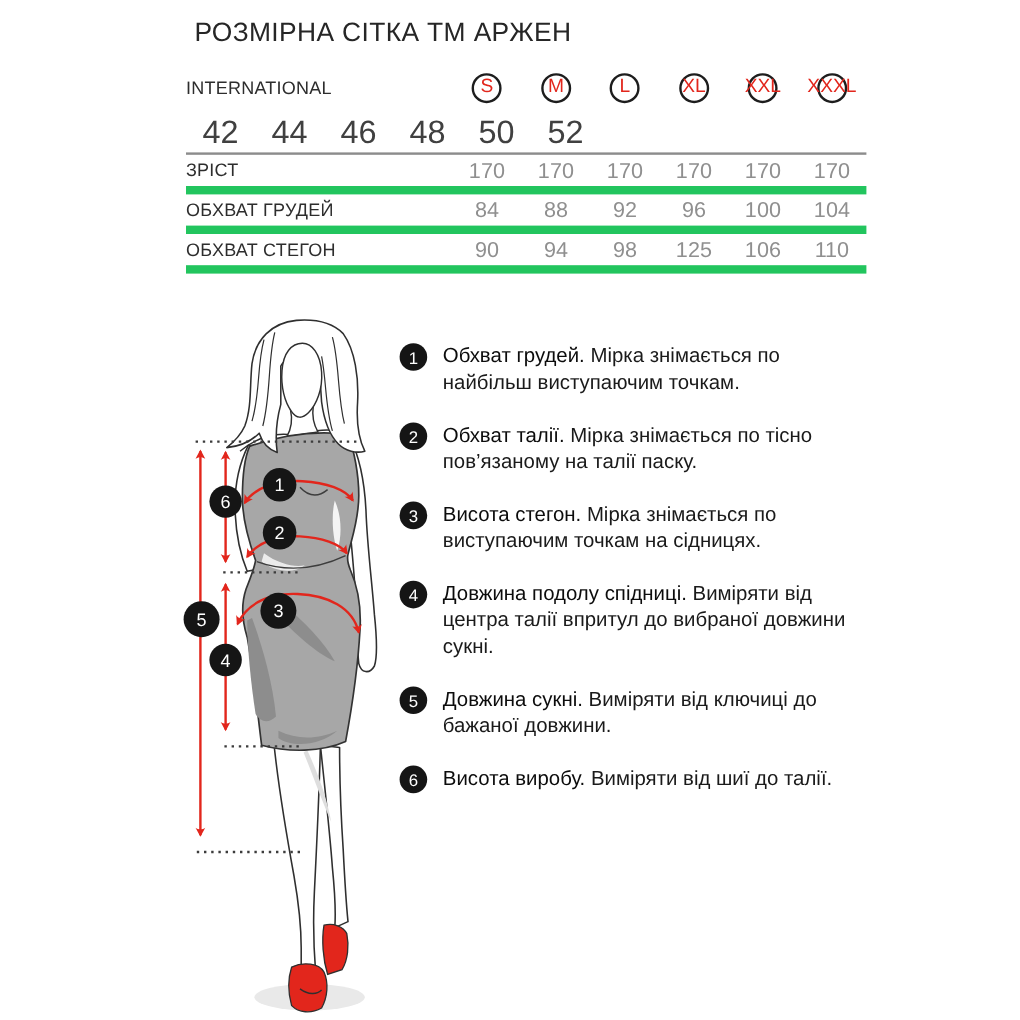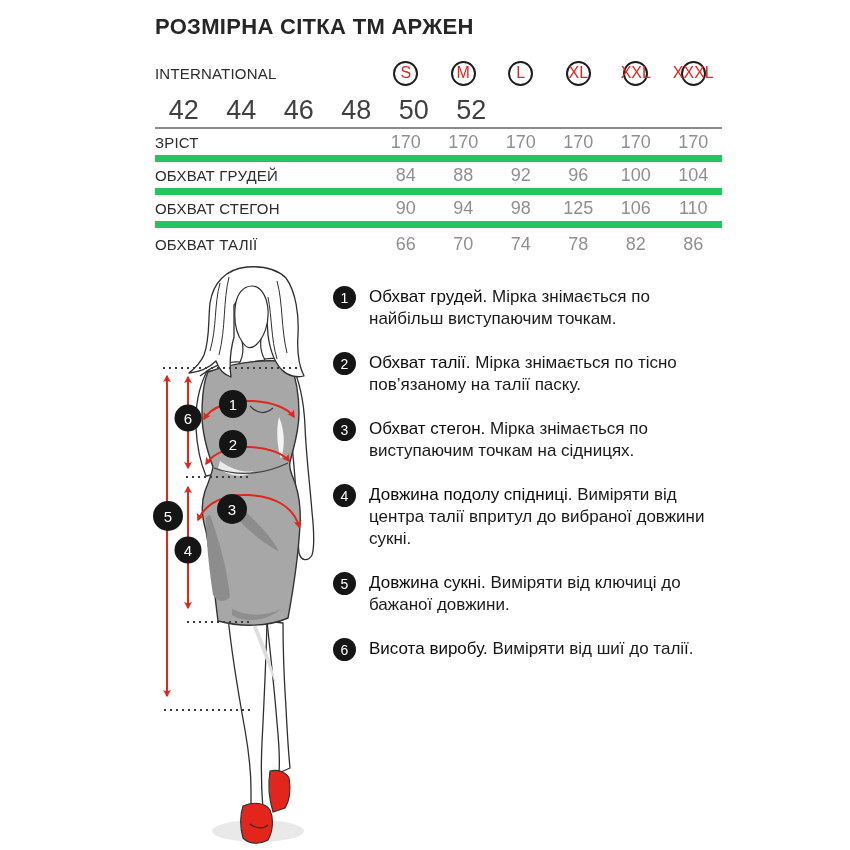--- a/index.html
+++ b/index.html
@@ -3,22 +3,22 @@
 <meta charset="utf-8">
 <style>
   * { box-sizing: border-box; }
   html,body { margin:0; padding:0; background:#fff; }
   .stage {
     position:relative; width:850px; height:850px; background:#ffffff;
     font-family:"Liberation Sans", sans-serif; overflow:hidden;
   }
   
   .page-title {
-    position:absolute; left:155px; top:14px; margin:0;
-    font-size:22px; font-weight:700; color:#262626; letter-spacing:0.3px;
+    position:absolute; left:162px; top:14px; margin:0;
+    font-size:22px; font-weight:400; color:#262626; letter-spacing:0.3px;
   }
   
   .size-table { position:absolute; left:155px; top:53px; width:567px; }
   .trow { display:flex; align-items:center; }
   .trow .lbl { flex:0 0 222px; font-size:15px; color:#2d2d2d; letter-spacing:0.2px; }
   .trow .cell { flex:0 0 57.5px; display:flex; justify-content:center; align-items:center; }
   .row-int  { height:40px; }
   .row-ukr  { height:36px; border-bottom:2px solid #8c8c8c; }
   .row-ukr .cell { font-size:27px; color:#404040; }
   .row-data { height:33px; border-bottom:7px solid #22c55e; }
@@ -108,29 +108,20 @@
     <div class="trow row-data">
       <div class="lbl">ОБХВАТ СТЕГОН</div>
       <div class="cell">90</div>
       <div class="cell">94</div>
       <div class="cell">98</div>
       <div class="cell">125</div>
       <div class="cell">106</div>
       <div class="cell">110</div>
     </div>
 
-    <div class="trow row-data last">
-      <div class="lbl">ОБХВАТ ТАЛІЇ</div>
-      <div class="cell">66</div>
-      <div class="cell">70</div>
-      <div class="cell">74</div>
-      <div class="cell">78</div>
-      <div class="cell">82</div>
-      <div class="cell">86</div>
-    </div>
   </div>
 
   <svg class="figure-svg" width="210" height="585" viewBox="0 0 210 585" aria-hidden="true">
     <defs>
       <marker id="arr" viewBox="0 0 10 10" refX="7.5" refY="5" markerWidth="9" markerHeight="9" markerUnits="userSpaceOnUse" orient="auto-start-reverse">
         <path d="M0.5,0.5 L9,5 L0.5,9.5 C2.5,7 2.5,3 0.5,0.5 Z" fill="#e2261c"></path>
       </marker>
     </defs>
 
     <ellipse cx="118" cy="566" rx="46" ry="11" fill="#e9e9e9"></ellipse>
@@ -223,21 +214,21 @@
       <p class="ltxt"><b>Обхват грудей.</b> <span>Мірка знімається по найбільш виступаючим точкам.</span></p>
     </div>
 
     <div class="litem">
       <span class="lnum">2</span>
       <p class="ltxt"><b>Обхват талії.</b> <span>Мірка знімається по тісно пов’язаному на талії паску.</span></p>
     </div>
 
     <div class="litem">
       <span class="lnum">3</span>
-      <p class="ltxt"><b>Обхват стегон.</b> <span>Мірка знімається по виступаючим точкам на сідницях.</span></p>
+      <p class="ltxt"><b>Висота стегон.</b> <span>Мірка знімається по виступаючим точкам на сідницях.</span></p>
     </div>
 
     <div class="litem">
       <span class="lnum">4</span>
       <p class="ltxt"><b>Довжина подолу спідниці.</b> <span>Виміряти від центра талії впритул до вибраної довжини сукні.</span></p>
     </div>
 
     <div class="litem">
       <span class="lnum">5</span>
       <p class="ltxt"><b>Довжина сукні.</b> <span>Виміряти від ключиці до бажаної довжини.</span></p>

